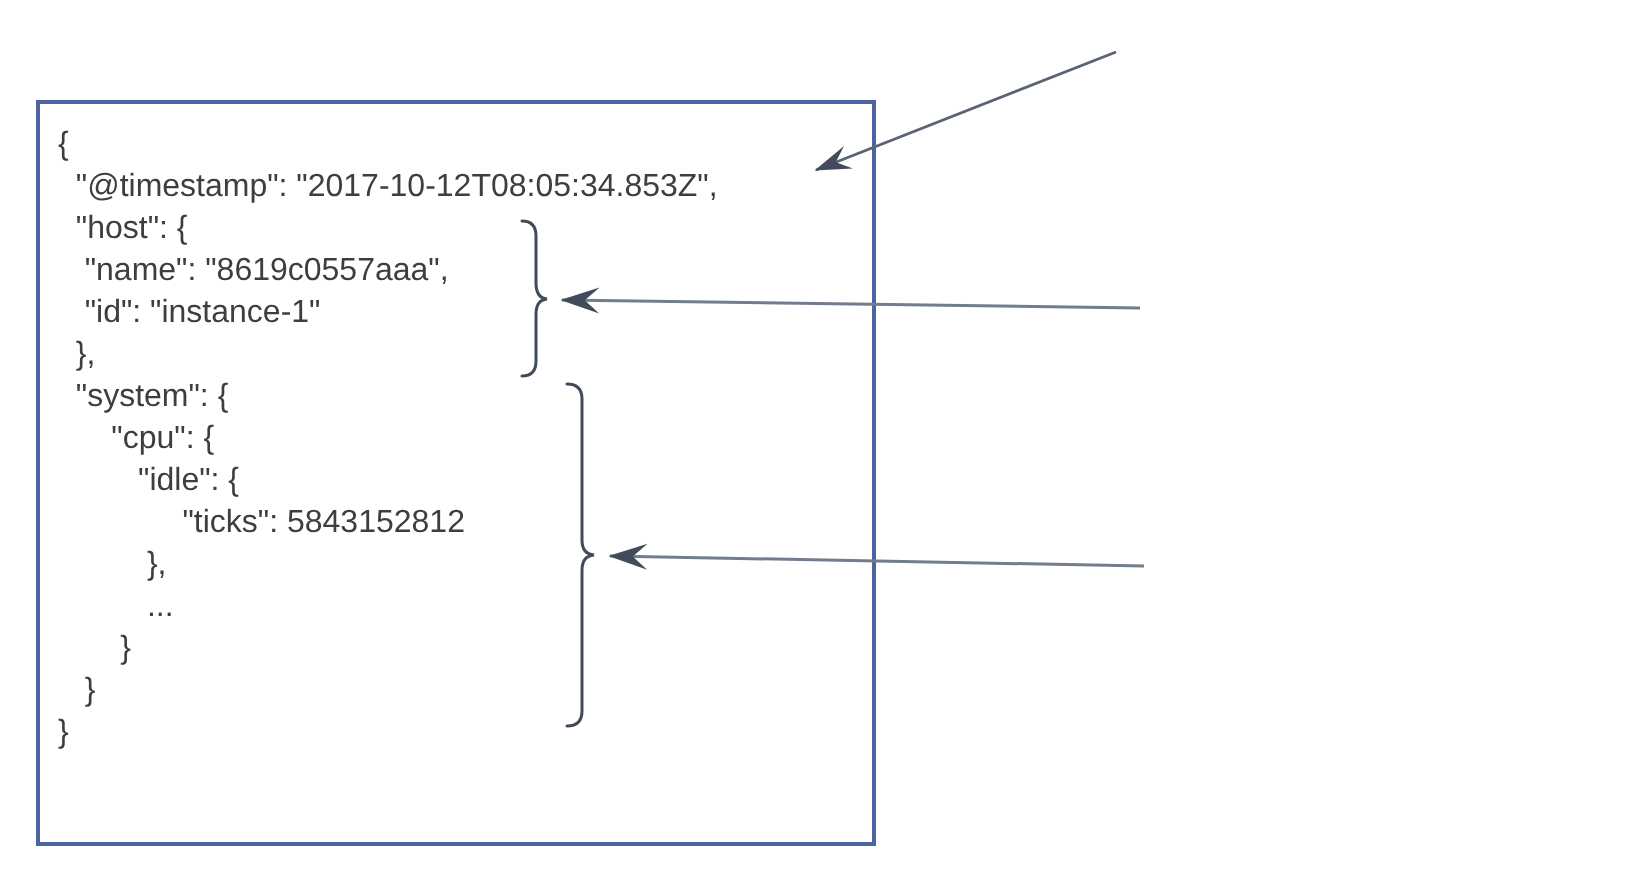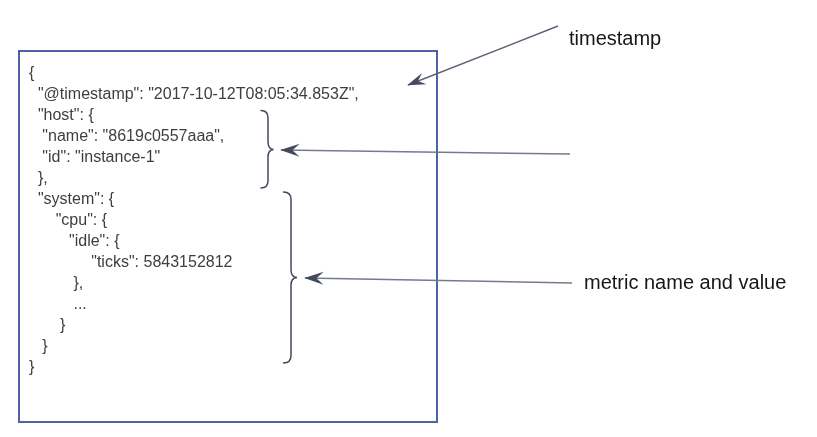--- a/index.html
+++ b/index.html
@@ -87,18 +87,16 @@
 
     <path d="M 283.5,192 Q 291,192 291,199.5 L 291,270 Q 291,277 297,277.5 Q 291,278 291,285 L 291,355.5 Q 291,363 283.5,363" fill="none" stroke="#424b5a" stroke-width="1.5" stroke-linecap="round"></path>
 
     <line x1="558" y1="26" x2="408" y2="85" stroke="#5a6373" stroke-width="1.4" marker-end="url(#arrowhead)"></line>
 
     <line x1="570" y1="154" x2="281" y2="150" stroke="#717c8c" stroke-width="1.5" marker-end="url(#arrowhead)"></line>
 
     <line x1="572" y1="283" x2="305" y2="278" stroke="#717c8c" stroke-width="1.5" marker-end="url(#arrowhead)"></line>
   </svg>
 
-  <div class="annotation-label label-timestamp">timestamp</div>
 
 
-  <div class="annotation-label label-metric">metric name and value</div>
 
 </div>
 
 </body></html>

